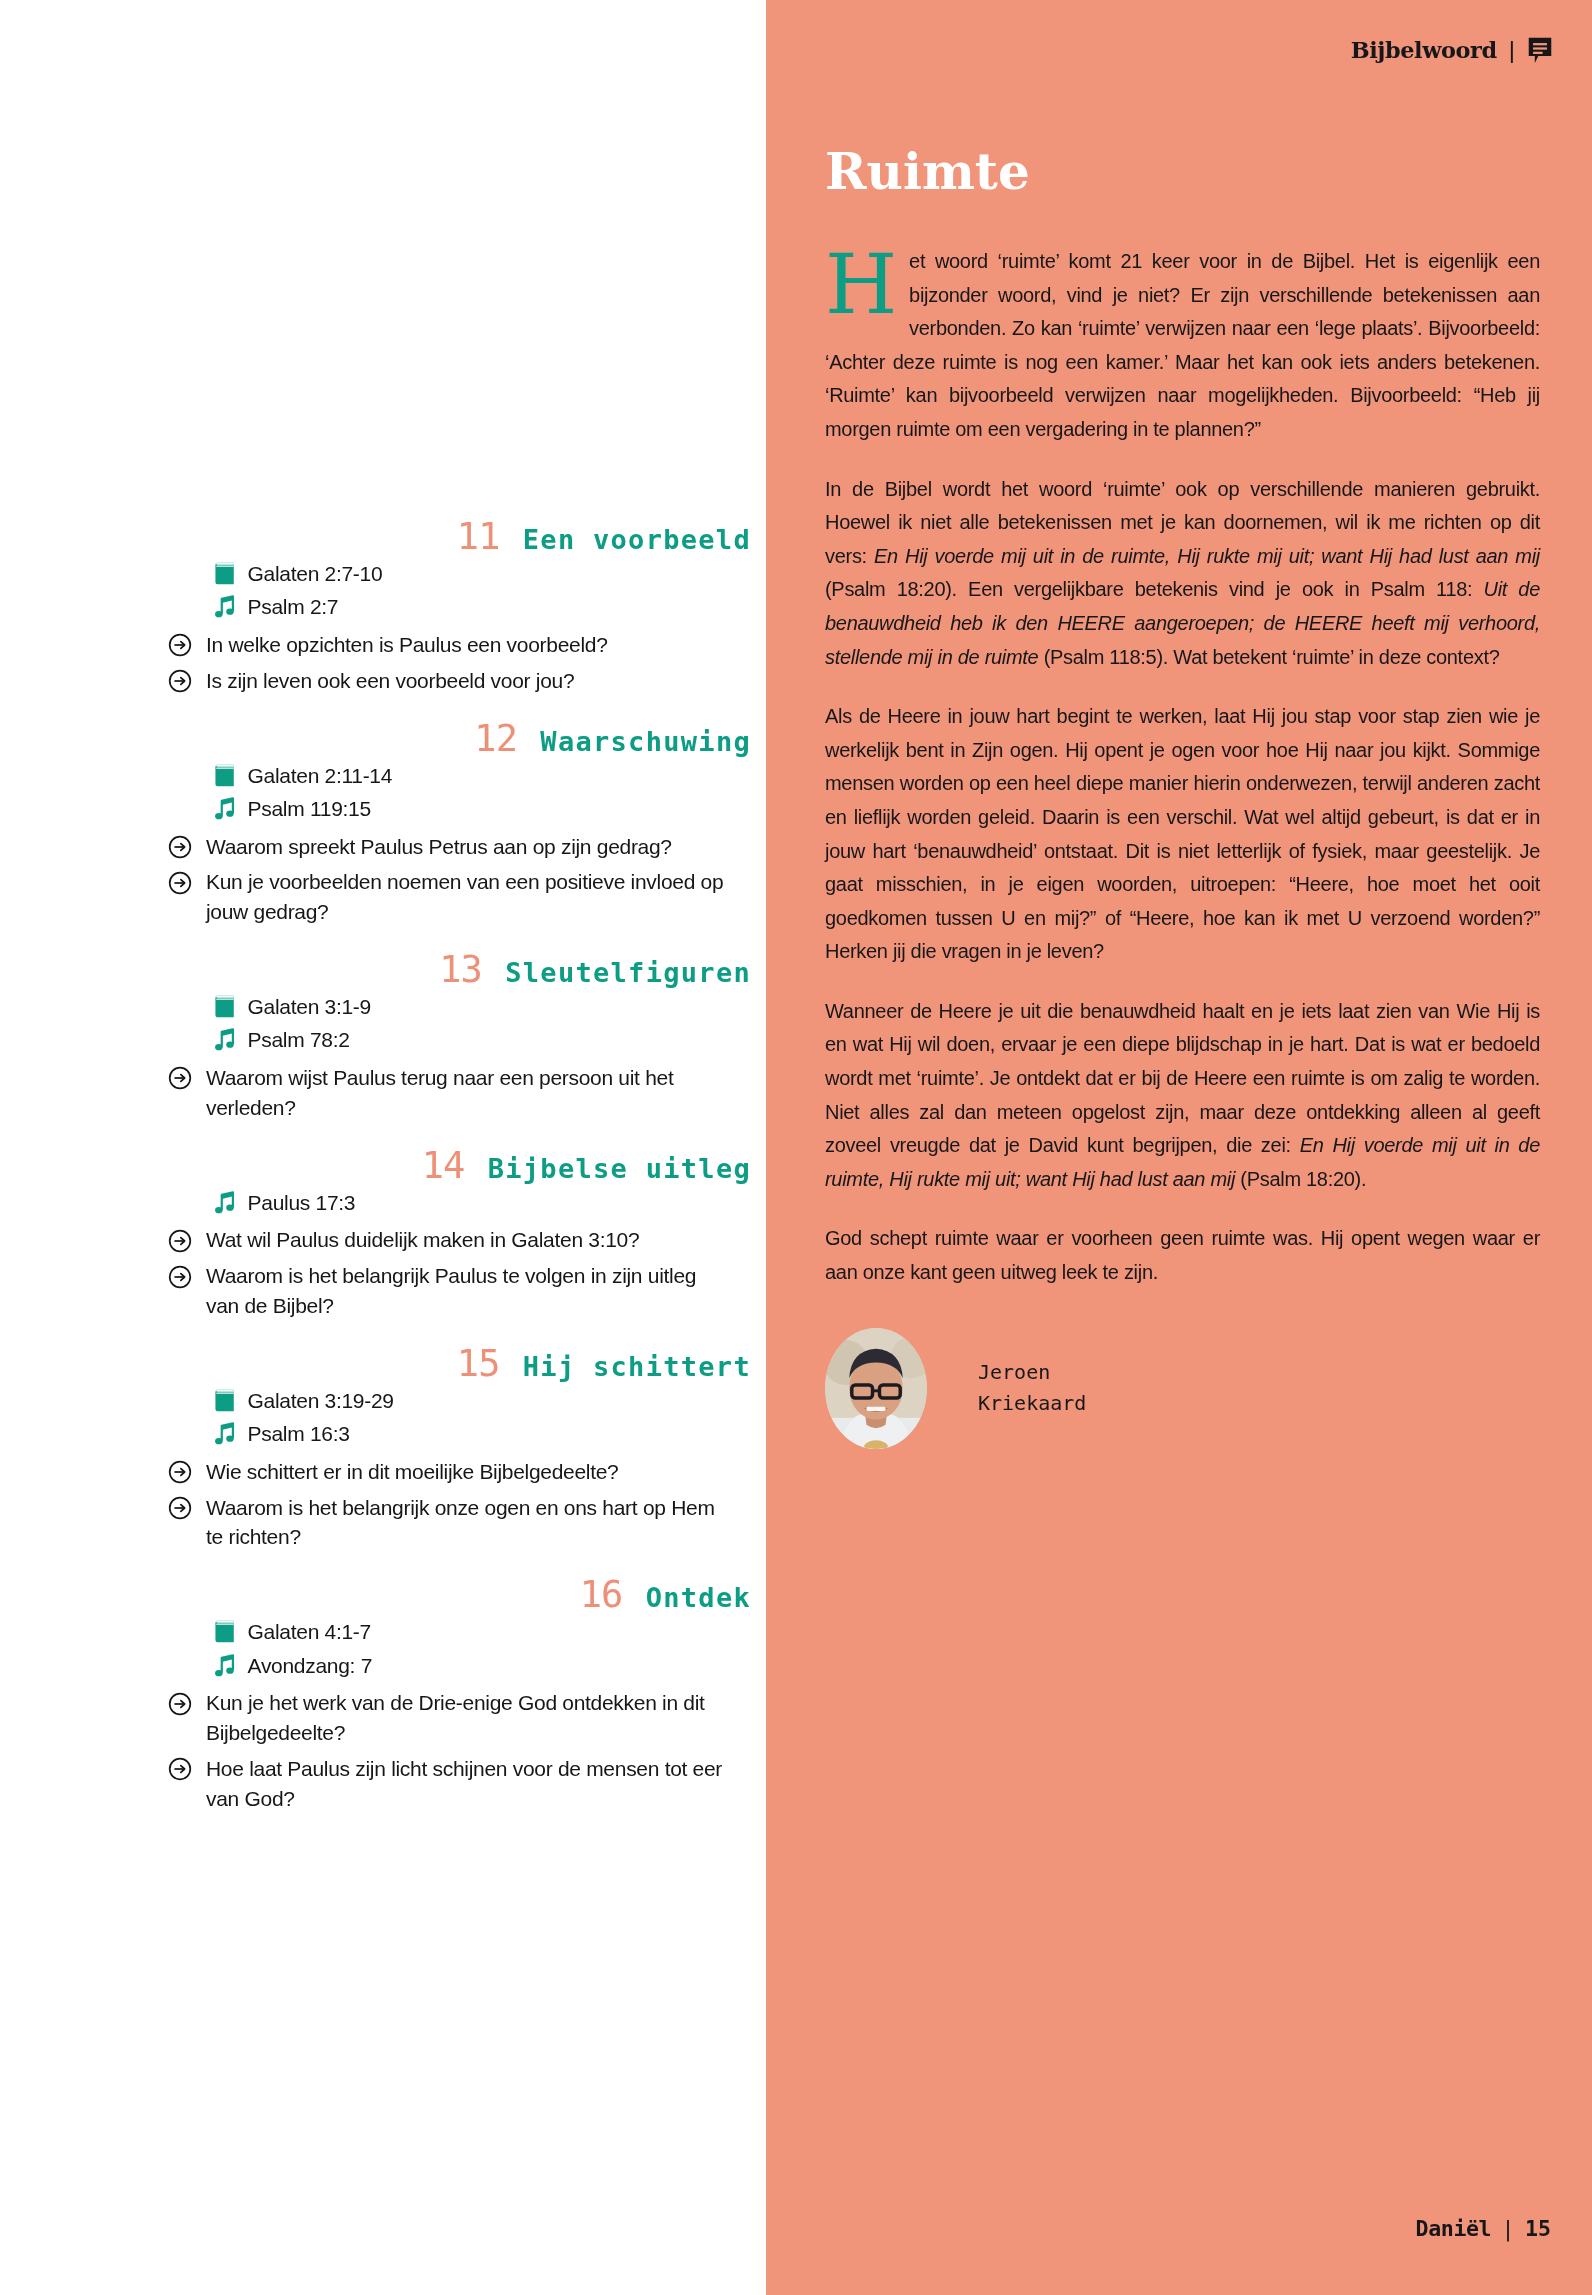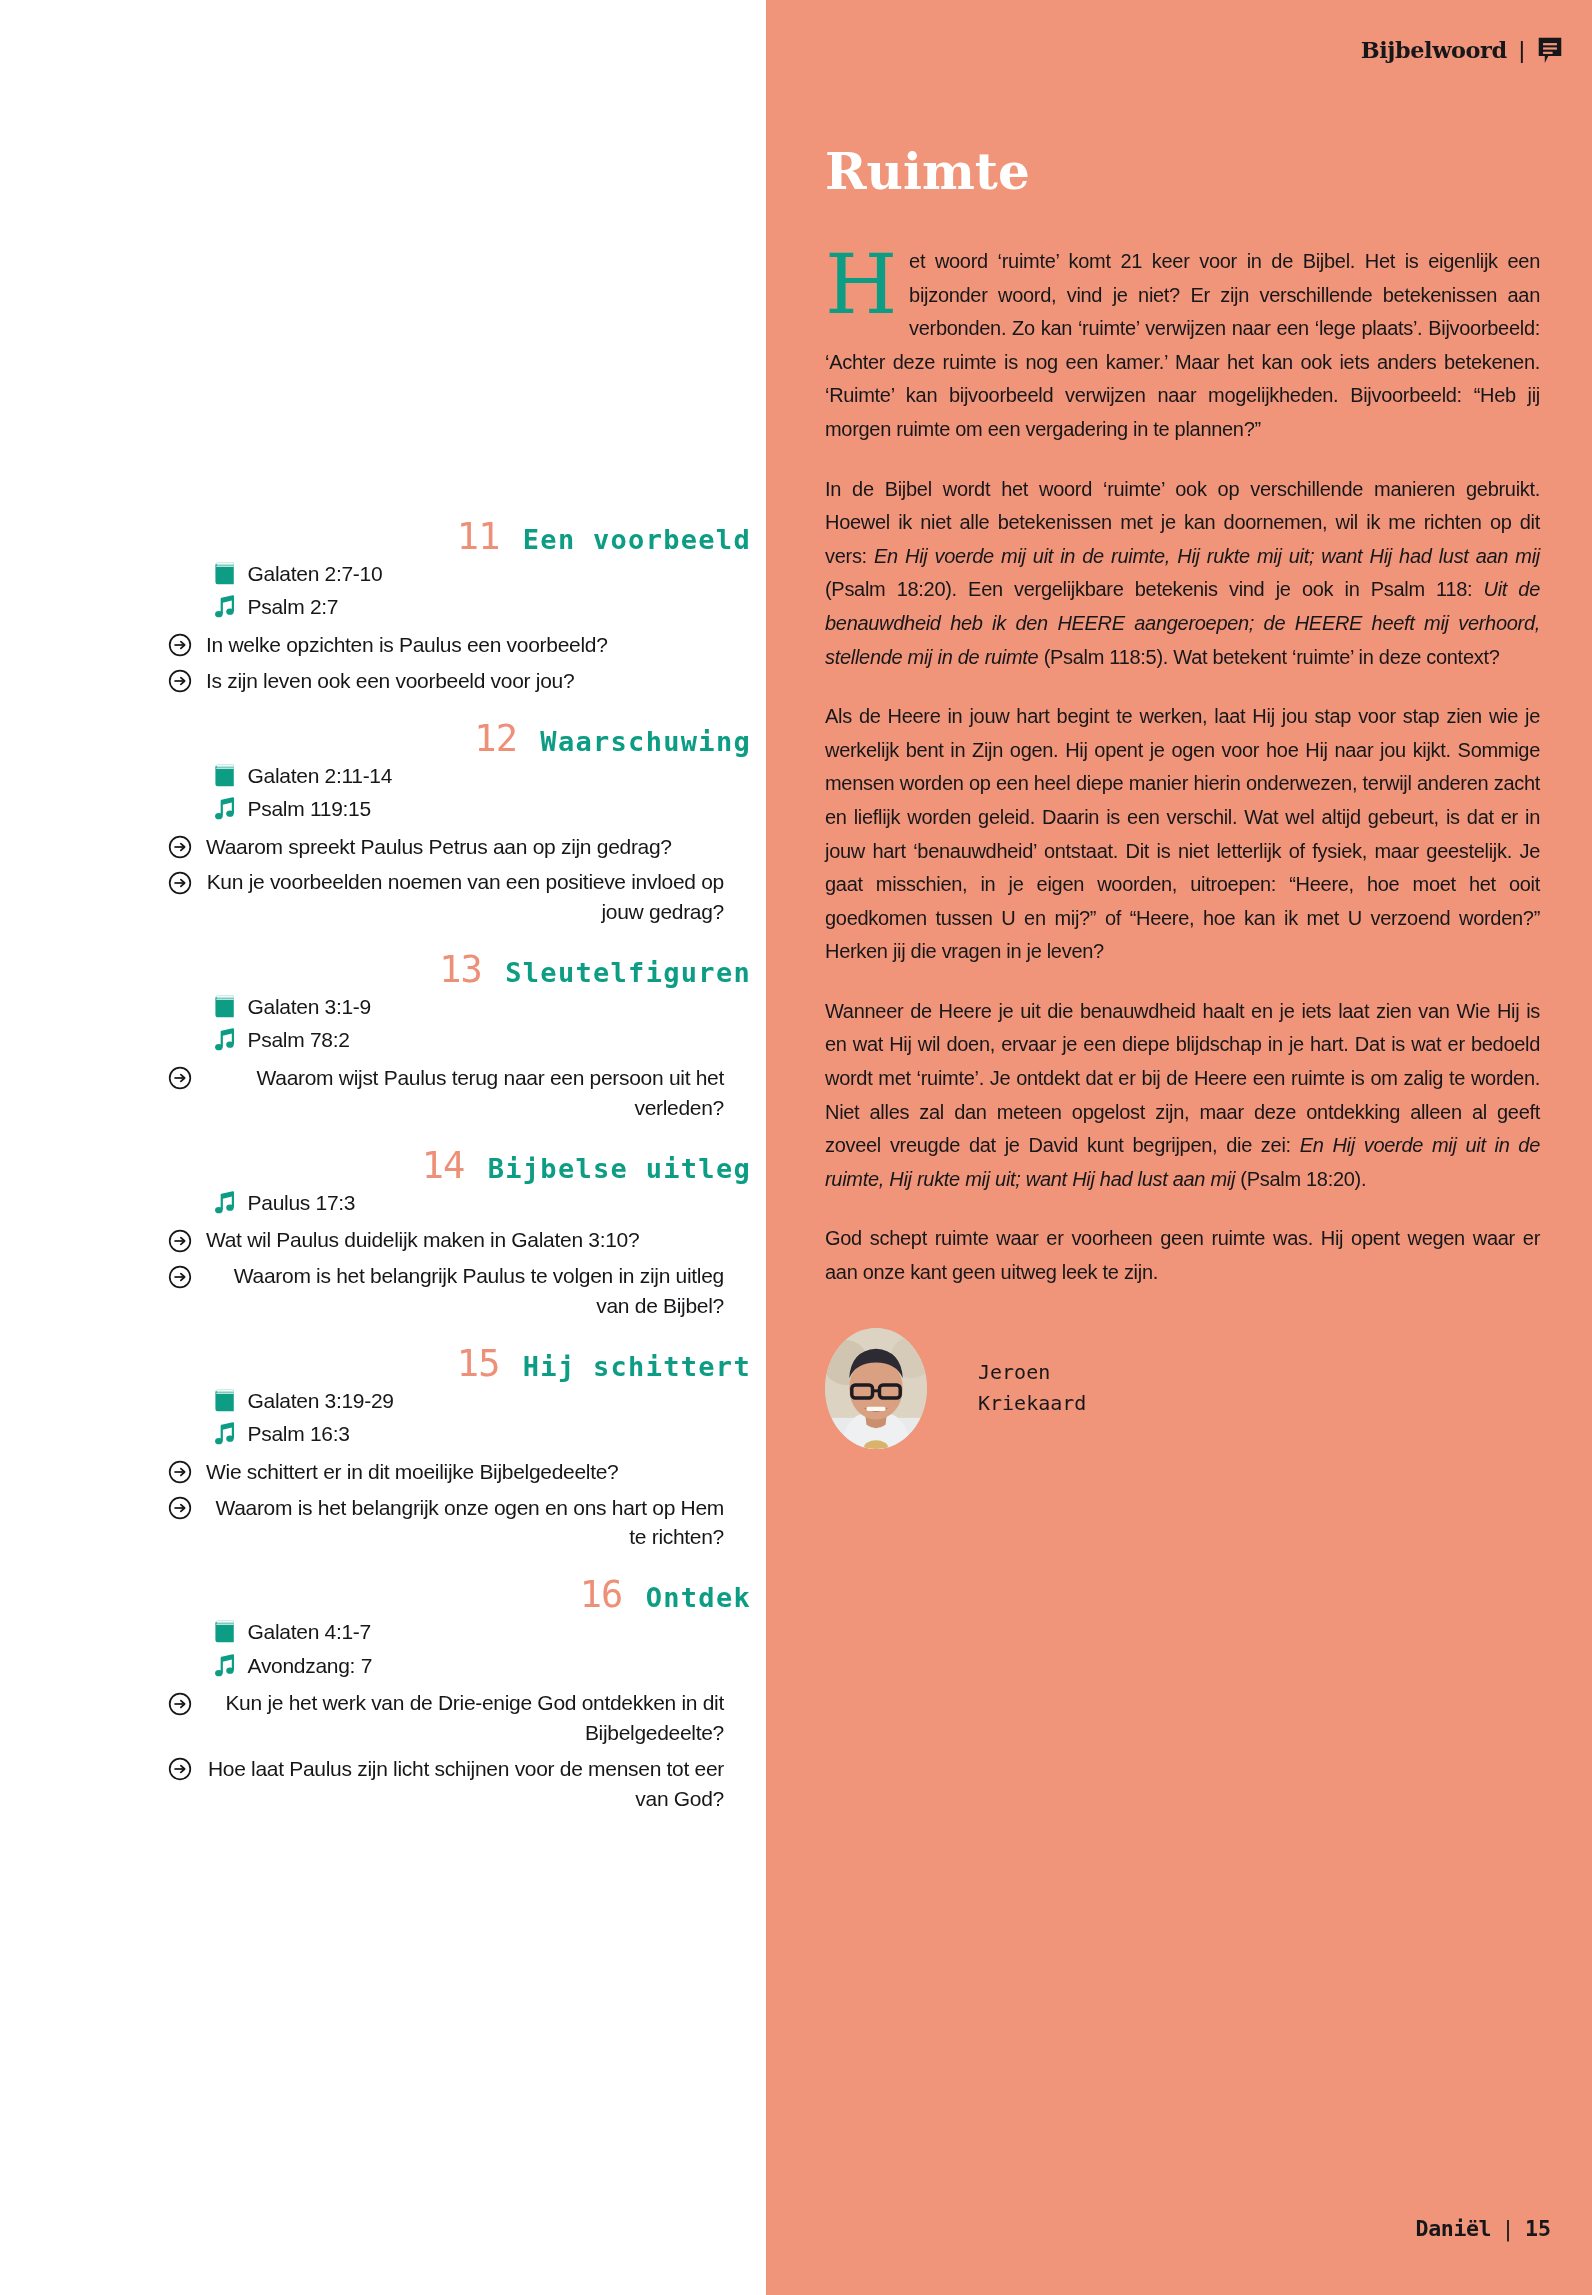--- a/index.html
+++ b/index.html
@@ -90,21 +90,20 @@
   }
   .questions {
     margin-left: 21px;
     margin-top: 8.6px;
   }
   .q-row {
     display: flex;
     gap: 14px;
     margin-bottom: 6px;
     align-items: flex-start;
-    text-align: right;
   }
   .q-icon {
     width: 24px;
     height: 24px;
     flex: 0 0 24px;
     margin-top: 3.5px;
   }
   .q-text {
     font-family: "Liberation Sans", sans-serif;
     font-size: 21px;
@@ -118,21 +117,21 @@
   .right-panel {
     width: 826px;
     height: 100%;
     background: #F0957A;
     position: relative;
     box-sizing: border-box;
   }
   .panel-header {
     position: absolute;
     top: 36px;
-    right: 29px;
+    right: 39px;
     display: flex;
     align-items: center;
     gap: 12px;
   }
   .panel-header-label {
     font-family: "DejaVu Serif", serif;
     font-weight: bold;
     font-size: 22.4px;
     color: #17171a;
     letter-spacing: -0.4px;

